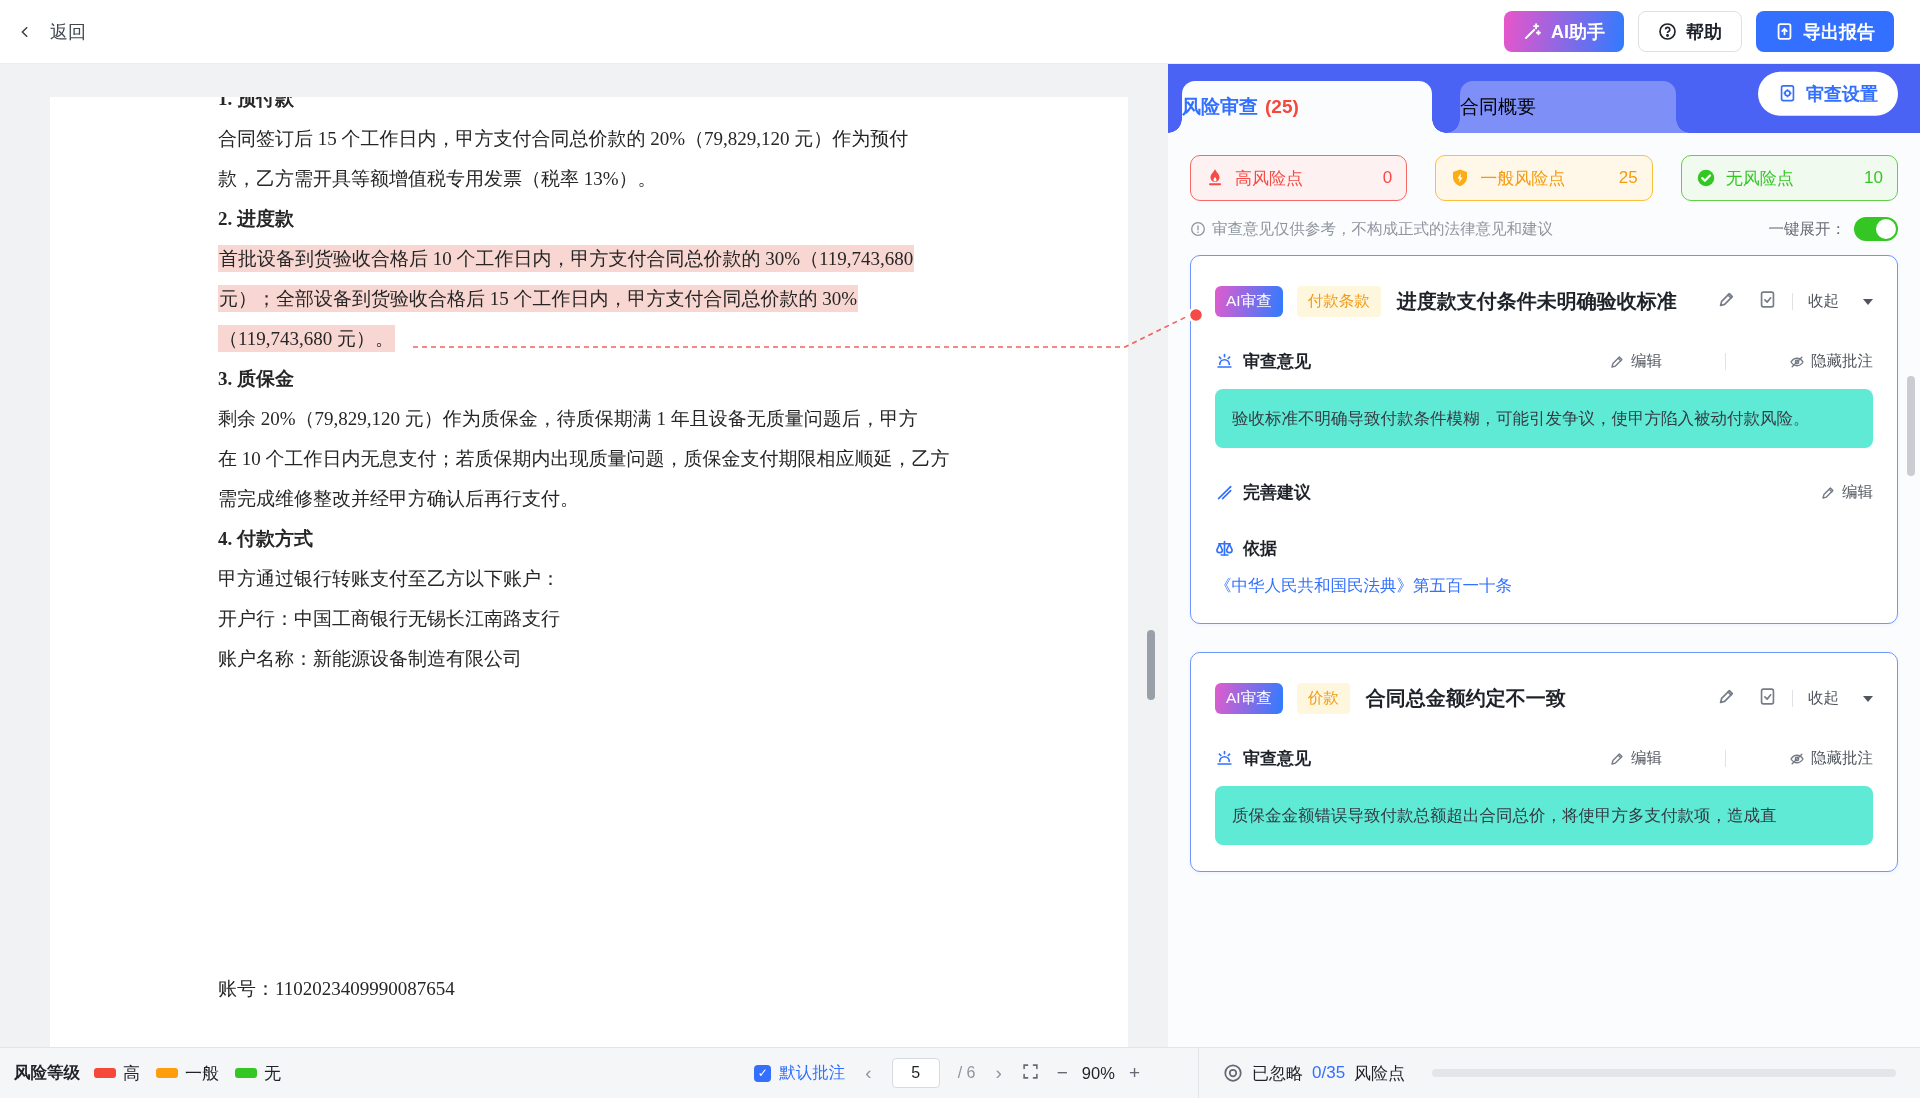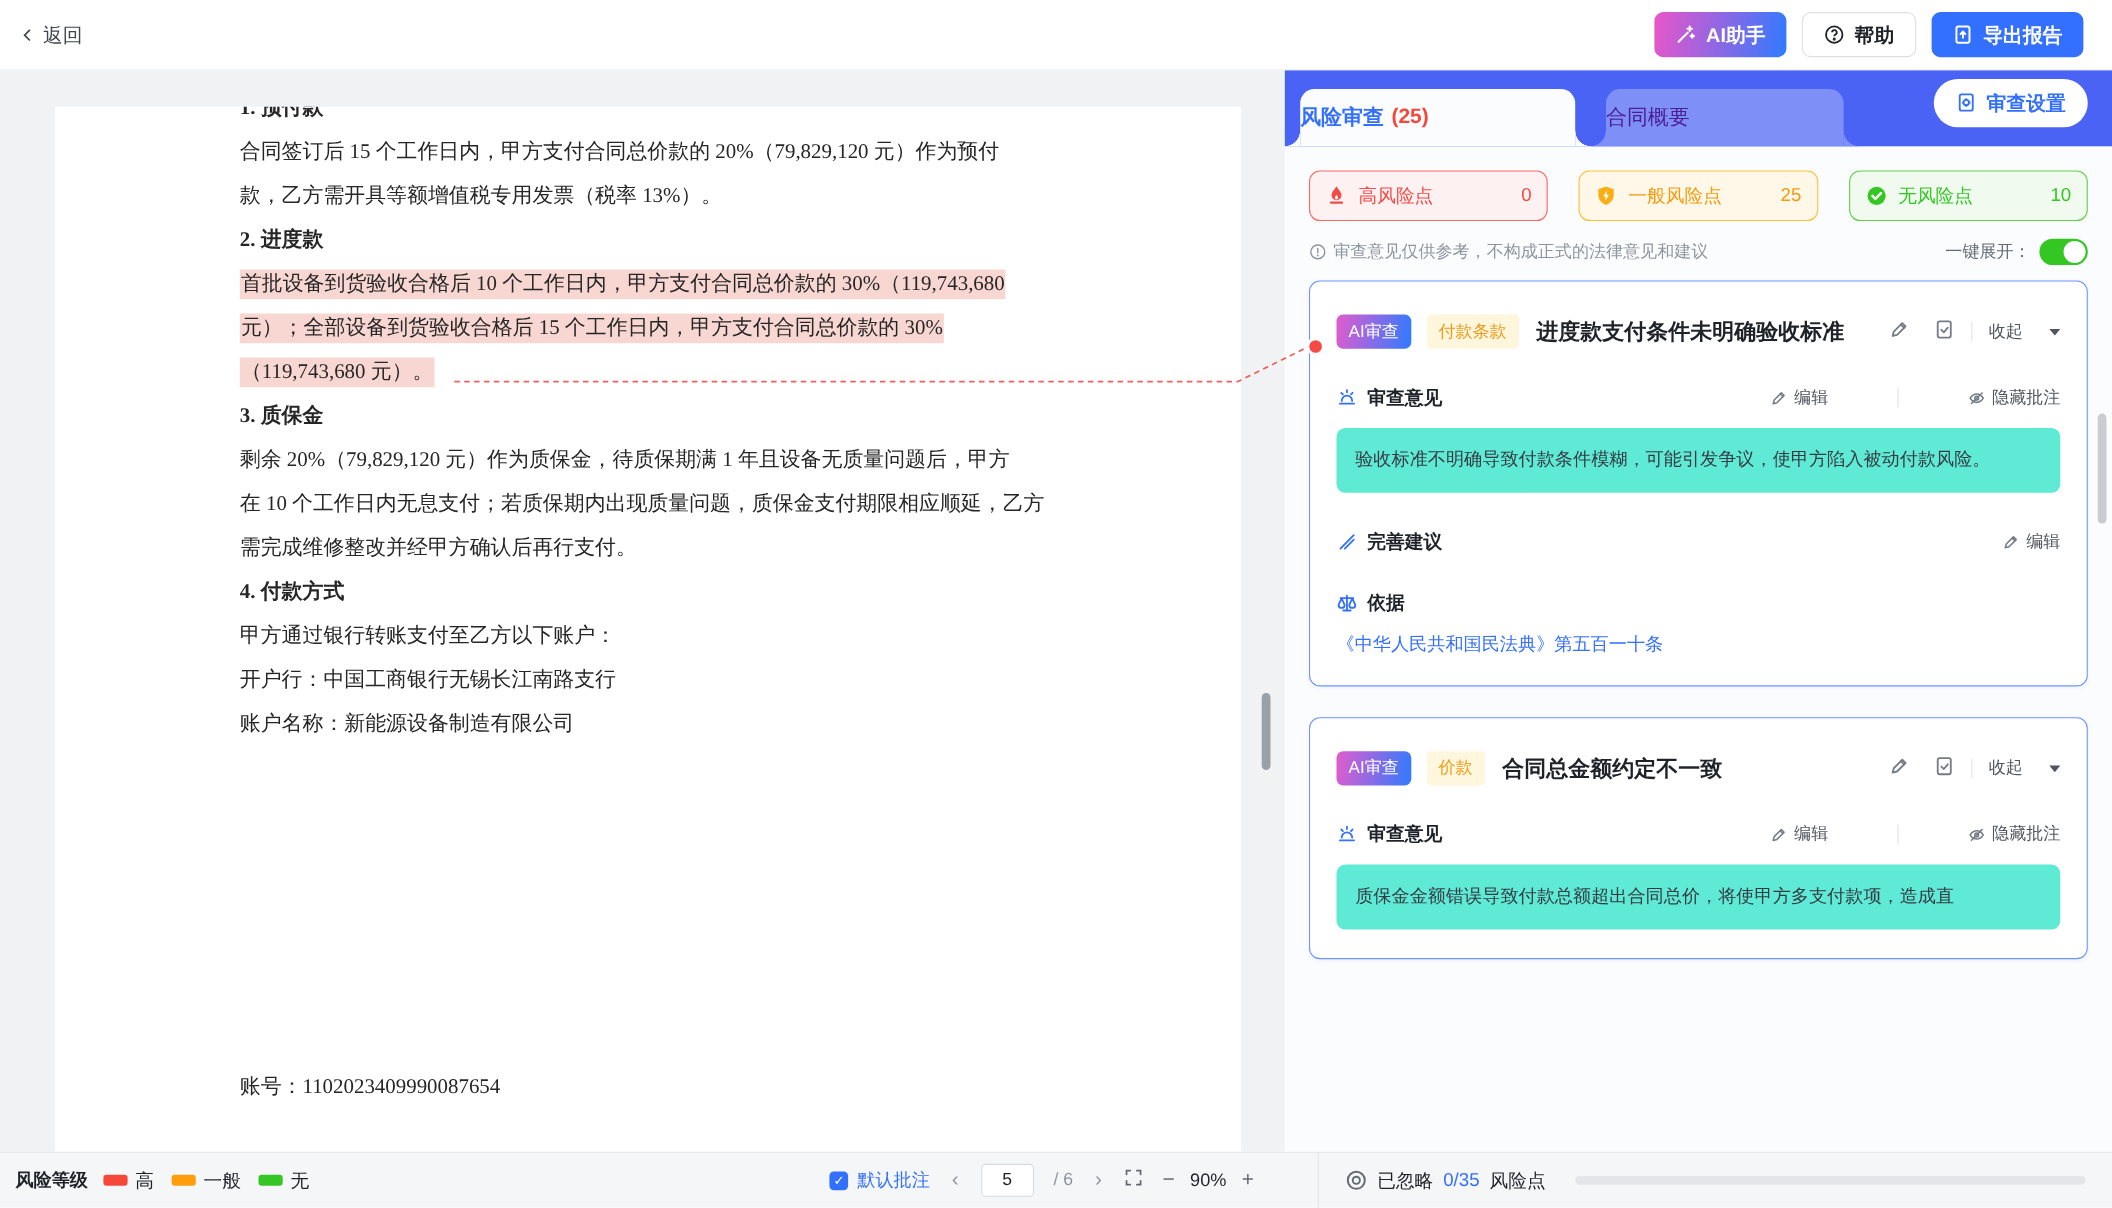--- a/index.html
+++ b/index.html
@@ -2,21 +2,21 @@
 <html style="--accent: #3370ff; --panel-blue: #4a63f5;"><head>
 <meta charset="utf-8">
 <style>
   * { margin:0; padding:0; box-sizing:border-box; }
   html,body { width:1920px; height:1098px; overflow:hidden; background:#fff;
     font-family:"Liberation Sans","DejaVu Sans",sans-serif; color:#1f2329; }
 
   
   .topbar { height:64px; background:#fff; border-bottom:1px solid #ebedf0;
     display:flex; align-items:center; padding:0 18px; }
-  .back { display:flex; align-items:center; gap:7px; font-size:18px; color:#41464e; cursor:pointer; }
+  .back { display:flex; align-items:center; gap:18px; font-size:18px; color:#41464e; cursor:pointer; }
   .back svg { width:14px; height:14px; }
   .topbar-actions { margin-left:auto; display:flex; gap:14px; margin-right:8px; }
   .btn { height:41px; border-radius:8px; display:inline-flex; align-items:center; gap:9px;
     font-size:18px; font-weight:700; padding:0 19px; border:none; cursor:pointer; }
   .btn svg { width:19px; height:19px; }
   .btn-ai { background:linear-gradient(100deg,#ea55c9 0%,#2f7bff 100%); color:#fff; }
   .btn-help { background:#fff; border:1px solid #dee0e3; color:#1f2329; }
   .btn-export { background:var(--accent,#3370ff); color:#fff; }
 
   
@@ -45,21 +45,21 @@
     display:flex; align-items:flex-end; flex-shrink:0; }
   .tab { position:relative; height:52px; display:flex; align-items:center; justify-content:flex-start;
     border-radius:13px 13px 0 0; font-size:19px; cursor:pointer; }
   .tab::before { content:""; position:absolute; bottom:0; left:-14px; width:14px; height:14px;
     background:radial-gradient(circle at 0 0, transparent 13.5px, var(--tabc) 14px); }
   .tab::after  { content:""; position:absolute; bottom:0; right:-14px; width:14px; height:14px;
     background:radial-gradient(circle at 100% 0, transparent 13.5px, var(--tabc) 14px); }
   .tab-active { --tabc:#fbfcfe; background:#fbfcfe; width:250px; margin-left:14px;
     color:var(--accent,#3370ff); font-weight:700; z-index:2; }
   .tab-active .tab-count { color:#f5483b; margin-left:7px; font-weight:700; }
-  .tab-idle { --tabc:#7e90f8; background:#7e90f8; width:216px; margin-left:28px; color:#4c1d95; z-index:1; }
+  .tab-idle { --tabc:#7e90f8; background:#7e90f8; width:216px; margin-left:28px; color:#000000; z-index:1; }
   .settings-pill { position:absolute; right:22px; top:50%; transform:translateY(-62%);
     height:44px; border-radius:22px; background:#fff; color:var(--accent,#3370ff);
     display:flex; align-items:center; gap:9px; padding:0 20px; font-size:18px; font-weight:700; cursor:pointer; }
   .settings-pill svg { width:19px; height:19px; }
 
   .panel-body { flex:1; overflow:hidden; position:relative; padding:22px 22px 0 22px; }
   .badges { display:flex; gap:28px;justify-content:center; }
   .badge { flex:1; height:46px; border-radius:10px; border:1px solid; display:flex;
     align-items:center; gap:10px; padding:0 14px; font-size:17px; cursor:pointer; }
   .badge svg { width:20px; height:20px; flex-shrink:0; }

